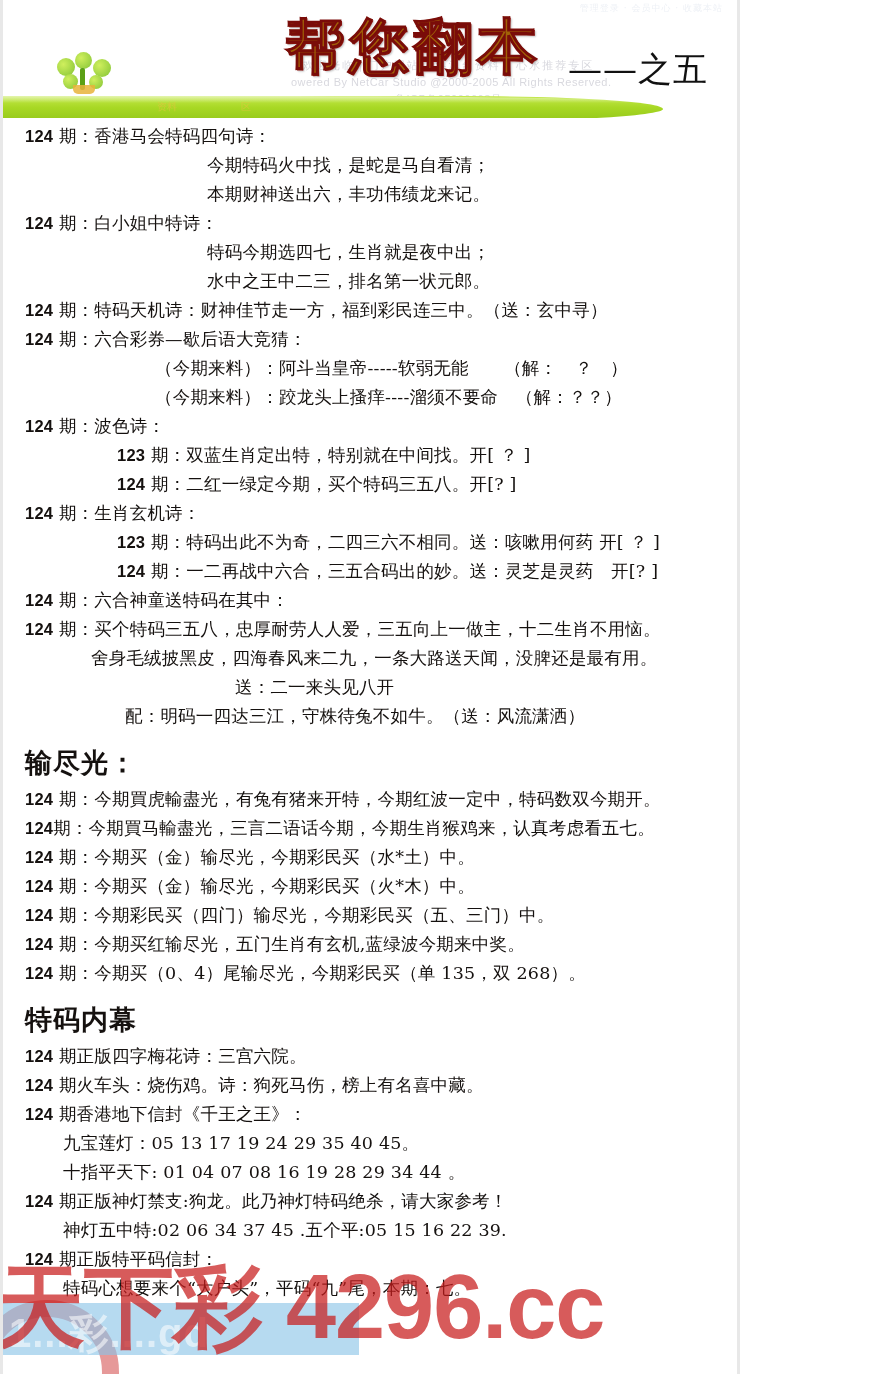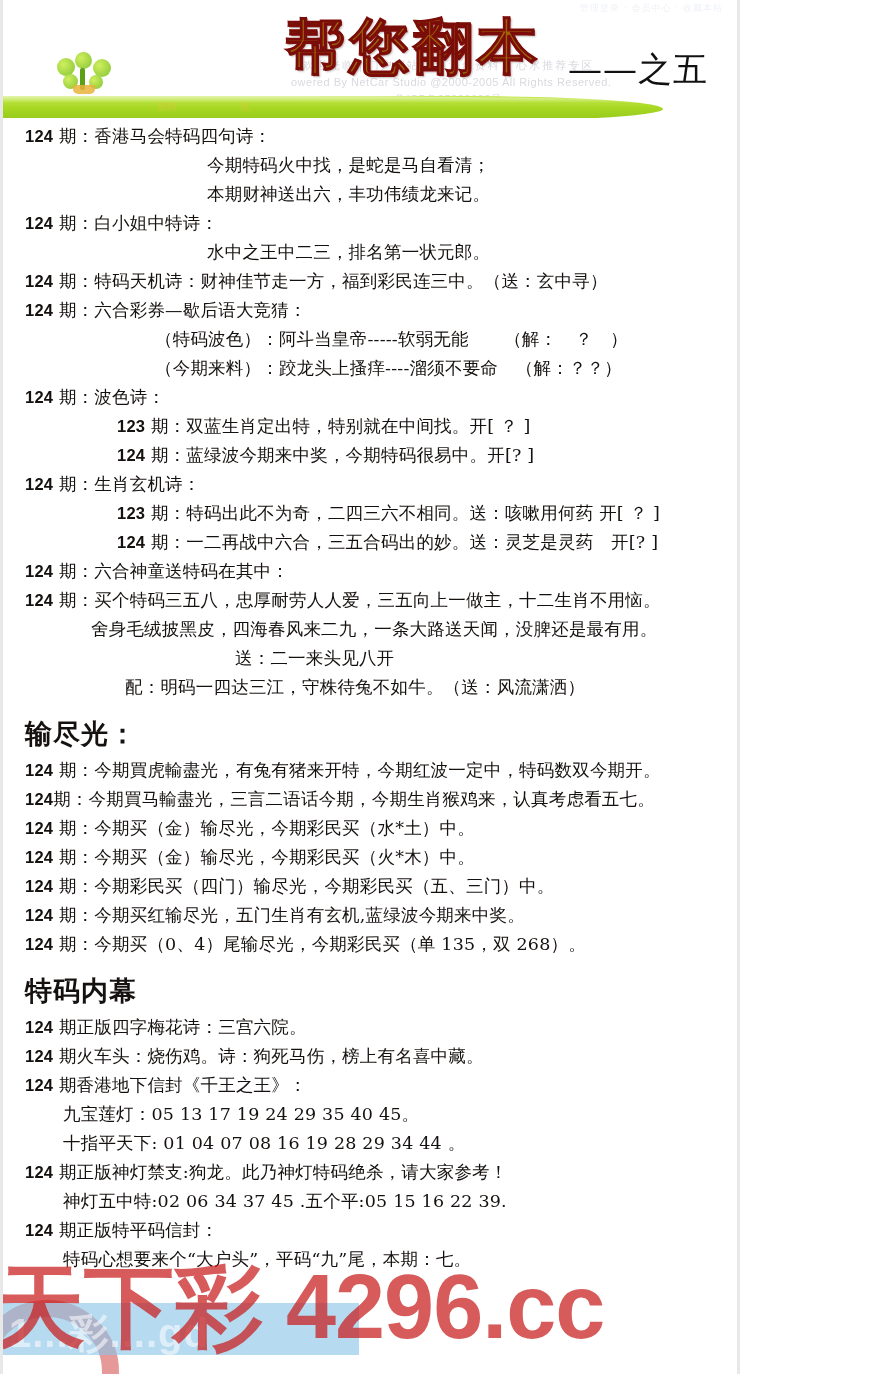--- a/index.html
+++ b/index.html
@@ -212,28 +212,29 @@
     <div class="band-ghost bg2">区</div>
   </div>
 
   <div class="content">
 
     <div id="body-lines">
         <div class="ln"><span class="per">124</span><span> 期：香港马会特码四句诗：</span></div>
         <div class="ln ind4"><span>今期特码火中找，是蛇是马自看清；</span></div>
         <div class="ln ind4"><span>本期财神送出六，丰功伟绩龙来记。</span></div>
         <div class="ln"><span class="per">124</span><span> 期：白小姐中特诗：</span></div>
+        <div class="ln ind4"><span>特码今期选四七，生肖就是夜中出；</span></div>
         <div class="ln ind4"><span>水中之王中二三，排名第一状元郎。</span></div>
         <div class="ln"><span class="per">124</span><span> 期：特码天机诗：财神佳节走一方，福到彩民连三中。（送：玄中寻）</span></div>
         <div class="ln"><span class="per">124</span><span> 期：六合彩券—歇后语大竞猜：</span></div>
-        <div class="ln ind3"><span>（特码波色）：阿斗当皇帝-----软弱无能　　（解：　？　）</span></div>
+        <div class="ln ind3"><span>（今期来料）：阿斗当皇帝-----软弱无能　　（解：　？　）</span></div>
         <div class="ln ind3"><span>（今期来料）：跤龙头上搔痒----溜须不要命　（解：？？）</span></div>
         <div class="ln"><span class="per">124</span><span> 期：波色诗：</span></div>
         <div class="ln ind2"><span class="per">123</span><span> 期：双蓝生肖定出特，特别就在中间找。开[ ？ ]</span></div>
-        <div class="ln ind2"><span class="per">124</span><span> 期：蓝绿波今期来中奖，今期特码很易中。开[? ]</span></div>
+        <div class="ln ind2"><span class="per">124</span><span> 期：二红一绿定今期，买个特码三五八。开[? ]</span></div>
         <div class="ln"><span class="per">124</span><span> 期：生肖玄机诗：</span></div>
         <div class="ln ind2"><span class="per">123</span><span> 期：特码出此不为奇，二四三六不相同。送：咳嗽用何药 开[ ？ ]</span></div>
         <div class="ln ind2"><span class="per">124</span><span> 期：一二再战中六合，三五合码出的妙。送：灵芝是灵药　开[? ]</span></div>
         <div class="ln"><span class="per">124</span><span> 期：六合神童送特码在其中：</span></div>
         <div class="ln"><span class="per">124</span><span> 期：买个特码三五八，忠厚耐劳人人爱，三五向上一做主，十二生肖不用恼。</span></div>
         <div class="ln ind7"><span>舍身毛绒披黑皮，四海春风来二九，一条大路送天闻，没脾还是最有用。</span></div>
         <div class="ln ind5"><span>送：二一来头见八开</span></div>
         <div class="ln ind8"><span>配：明码一四达三江，守株待兔不如牛。（送：风流潇洒）</span></div>
       </div>
 

